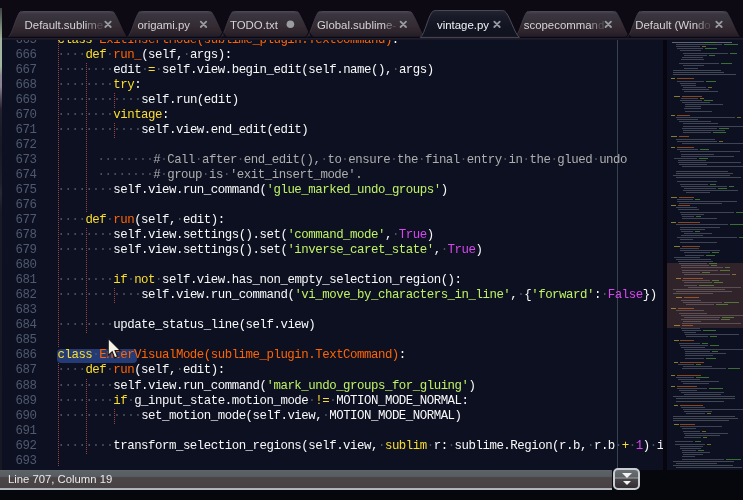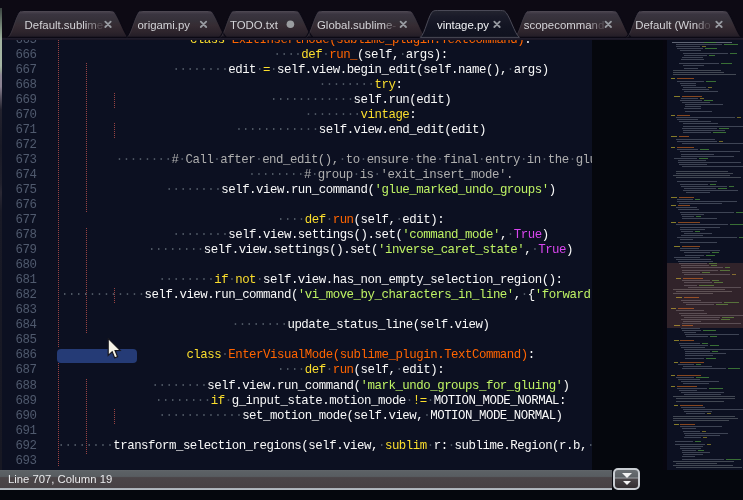--- a/index.html
+++ b/index.html
@@ -1,26 +1,26 @@
 <!DOCTYPE html>
 <html><head><meta charset="utf-8">
 <style>
 * { margin:0; padding:0; box-sizing:border-box; }
 html,body { width:743px; height:500px; background:#05070d; overflow:hidden; }
 #stage { position:relative; width:743px; height:500px; font-family:"Liberation Mono",monospace;border-radius:6px; }
 #tabbar { position:absolute; left:0; top:0; }
 .tl { font-family:"Liberation Sans",sans-serif; font-size:11.4px; fill:#d2d3d7; }
 .tla { font-family:"Liberation Sans",sans-serif; font-size:11.4px; fill:#f2f3f5; }
-#editor { position:absolute; left:0; top:40px; width:592px; height:430px;
+#editor { position:absolute; left:0; top:40px; width:663px; height:430px;
   background:#0C1021; overflow:hidden; }
 #gut { position:absolute; left:0; top:-7.23px; width:36.5px; text-align:right;
   font-size:12.4px; letter-spacing:-0.47px; line-height:15.03px; color:#505a6e; }
 #code { position:absolute; left:57.5px; top:-7.23px;
   font-size:12.4px; letter-spacing:-0.47px; line-height:15.03px; color:#F8F8F8; }
-pre { font-family:inherit;text-align:center; }
+pre { font-family:inherit; }
 #code i { font-style:normal; color:#4d5562; }
 b { font-weight:normal; }
 .k { color:#FBDE2D; } .o { color:#FF6400; } .s { color:#bef264; }
 .c { color:#AEAEAE;margin-left:40px; } .n { color:#d946ef; }
 .ig { position:absolute; width:1px;
   background:repeating-linear-gradient(180deg,#9a4343 0,#9a4343 1px,transparent 1px,transparent 2px); }
 #ruler { position:absolute; left:617px; top:0; width:1px; height:430px; background:#39434e; }
 #sel { position:absolute; left:57.0px; top:308.60px; width:80px; height:14.2px;
   background:#253B76; border-radius:4px; }
 #lsliver { position:absolute; left:0; top:8px; width:2px; height:462px; z-index:5;

